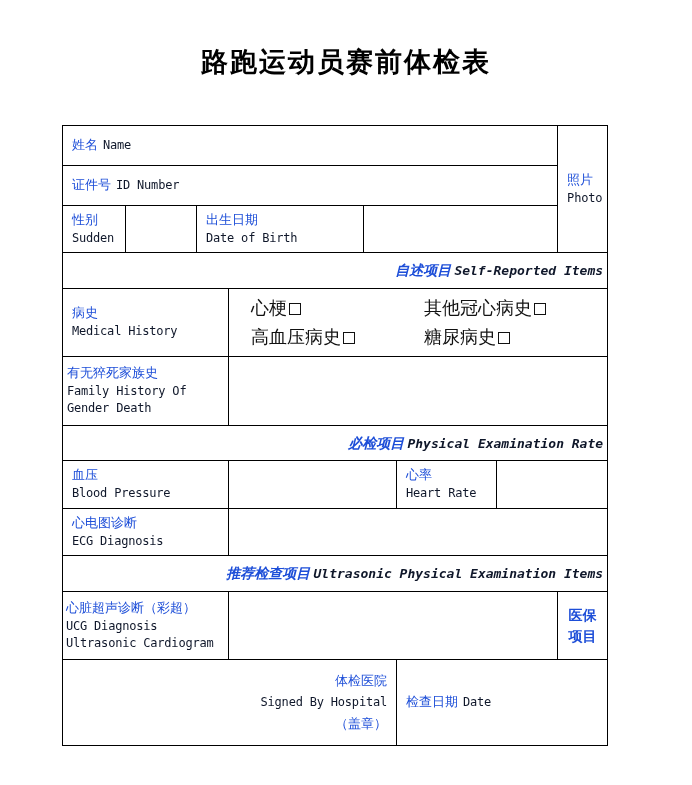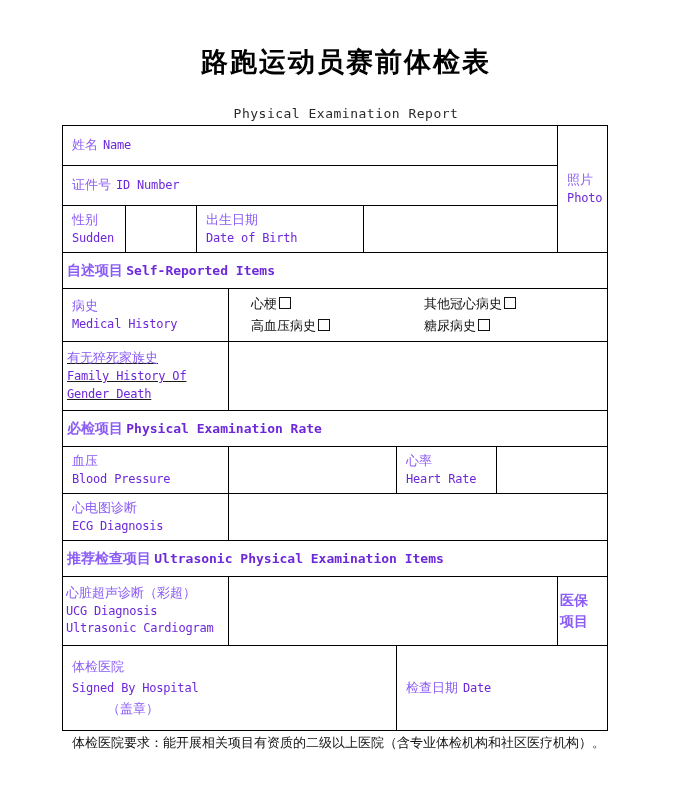--- a/index.html
+++ b/index.html
@@ -70,34 +70,35 @@
   .cell {
     padding: 5px 9px;
     box-sizing: border-box;
   }
   .cell-c { text-align: center; }
   .cell-l { text-align: left; }
 
   .cn {
     font-family: "DejaVu Serif", "Liberation Serif", serif;
     font-size: 13px;
-    color: #8b5cf6;
+    color: #1d4ed8;
   }
   .en {
     font-family: "DejaVu Sans Mono", "Liberation Mono", monospace;
     font-size: 12px;
     letter-spacing: -0.2px;
-    color: #6d28d9;
+    color: #0f172a;
   }
   .inline-pair .cn { margin-right: 5px; }
 
   
   .section-head {
-    text-align: left;
+    text-align: right;
     padding: 7px 4px;
+    font-style: italic;
   }
   .section-head .cn {
     font-weight: bold;
     font-size: 14px;
   }
   .section-head .en {
     font-weight: bold;
     font-size: 13px;
     letter-spacing: 0px;
   }
@@ -110,49 +111,50 @@
   
   .chk-grid {
     display: grid;
     grid-template-columns: 1fr 1fr;
     row-gap: 3px;
     padding: 6px 10px 6px 22px;
     box-sizing: border-box;
   }
   .chk-item {
     font-family: "DejaVu Serif", "Liberation Serif", serif;
-    font-size: 13px;
+    font-size: 18px;
     white-space: nowrap;
     color: #111;
   }
   .chk-box {
     display: inline-block;
     width: 10px;
     height: 10px;
     border: 1px solid #111;
     margin-left: 2px;
     vertical-align: -1px;
     background: #fff;
   }
 
   
   .vstack {
+    text-align: center;
     padding: 4px 2px;
     line-height: 1.5;
   }
   .vstack .cn {
     display: block;
     font-weight: bold;
     font-size: 14px;
   }
 
   
   .sig-cell {
     padding: 10px 9px 10px 9px;
-    text-align: left;
+    text-align: right;
     line-height: 1.7;
   }
   .sig-cell .cn, .sig-cell .en { display: block; }
   .sig-seal { padding-left: 8px; margin-left: 27px; }
 
   
   .footnote {
     position: absolute;
     left: 62px;
     top: 733px;
@@ -163,21 +165,20 @@
     line-height: 1.55;
     color: #111;
   }
 </style>
 </head>
 <body>
 
 <div class="page">
 
   <div class="doc-title">路跑运动员赛前体检表</div>
-  <div class="doc-subtitle">Physical Examination Report</div>
 
   <table class="form-table">
     <colgroup>
       <col style="width:63px">
       <col style="width:71px">
       <col style="width:32px">
       <col style="width:135px">
       <col style="width:33px">
       <col style="width:77px">
       <col style="width:23px">
@@ -256,21 +257,21 @@
           <span class="chk-item"><span>心梗</span><span class="chk-box"></span></span>
           <span class="chk-item"><span>其他冠心病史</span><span class="chk-box"></span></span>
           <span class="chk-item"><span>高血压病史</span><span class="chk-box"></span></span>
           <span class="chk-item"><span>糖尿病史</span><span class="chk-box"></span></span>
         </div>
       </td>
     </tr>
 
     <tr>
       <td colspan="3">
-        <div class="cell stack" style="padding:7px 4px;text-decoration:underline;">
+        <div class="cell stack" style="padding:7px 4px;">
           <span class="cn">有无猝死家族史</span>
           <span class="en">Family History Of</span>
           <span class="en">Gender Death</span>
         </div>
       </td>
       <td colspan="6">
         <div class="cell cell-l">
           <span class="cn"></span>
         </div>
       </td>
@@ -365,15 +366,14 @@
       <td colspan="4">
         <div class="cell cell-l inline-pair" style="padding:10px 9px;">
           <span class="cn">检查日期</span><span class="en">Date</span>
           <span class="cn"></span>
         </div>
       </td>
     </tr>
   </tbody>
     </table>
 
-  <div class="footnote">体检医院要求：能开展相关项目有资质的二级以上医院（含专业体检机构和社区医疗机构）。</div>
 
 </div>
 
 </body></html>

